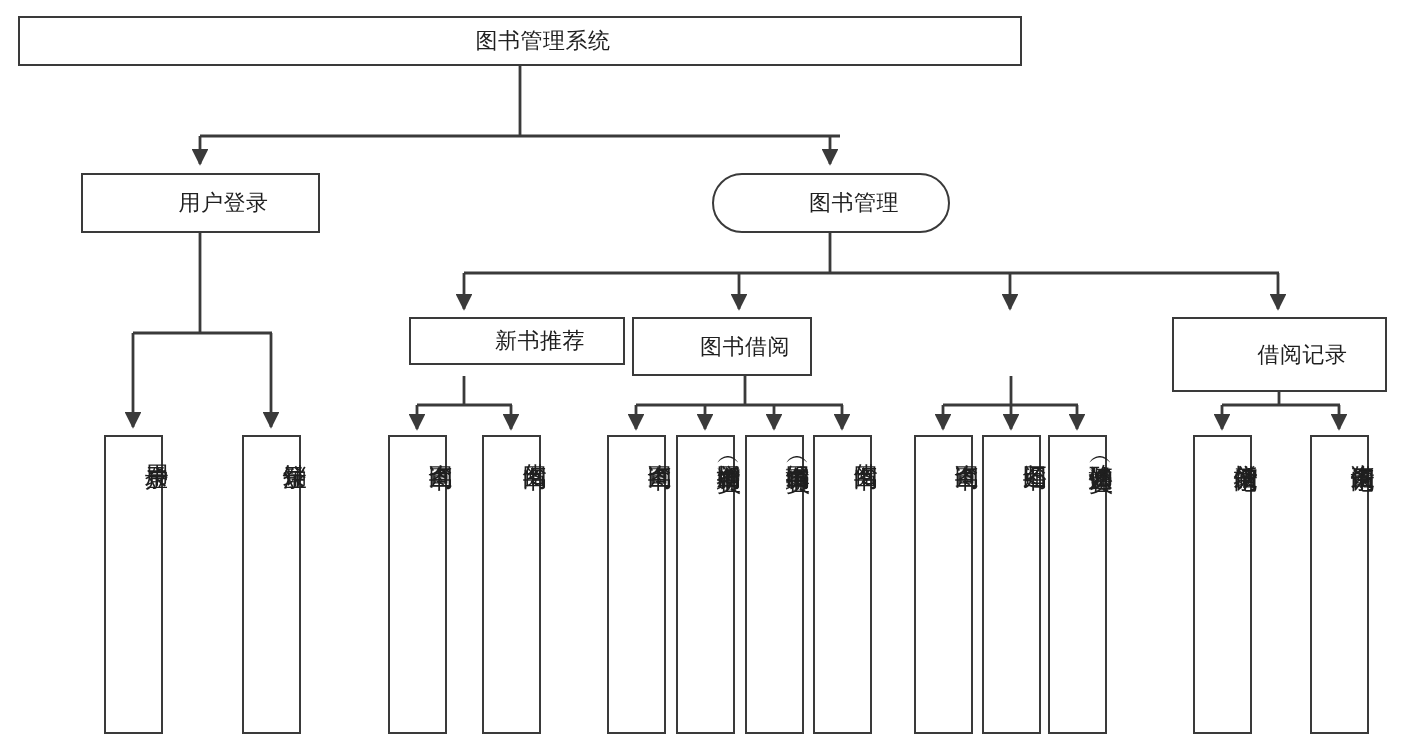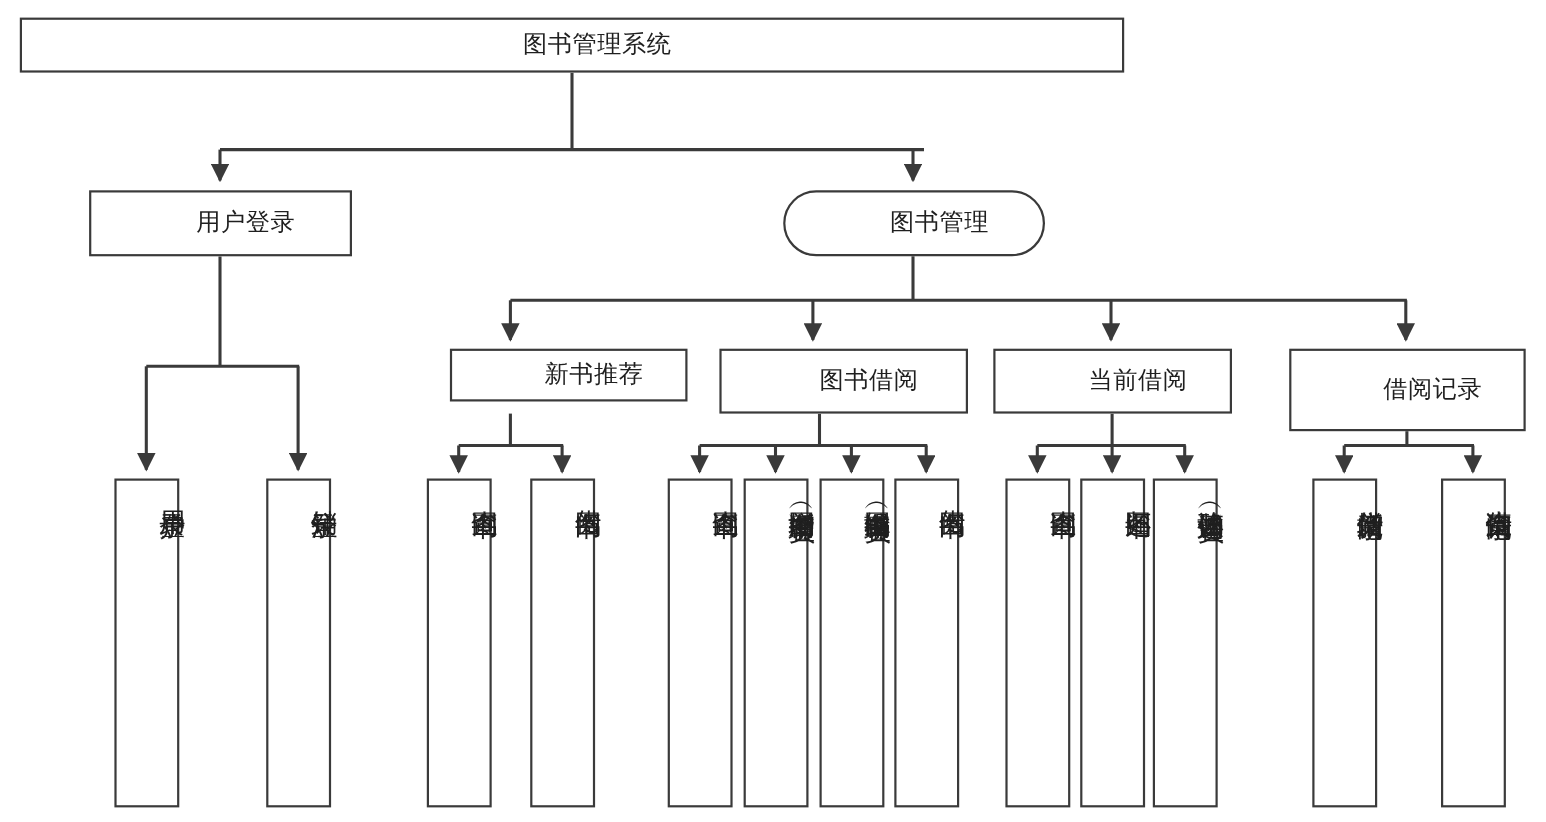--- a/index.html
+++ b/index.html
@@ -133,25 +133,22 @@
   <div class="node horiz" style="left:81px; top:173px; width:239px; height:60px;">
     <span class="label">用户登录</span>
   </div>
   <div class="node horiz" style="left:712px; top:173px; width:238px; height:60px;border-radius:30px;">
     <span class="label">图书管理</span>
   </div>
 
   <div class="node horiz" style="left:362px; top:317px; width:216px; height:48px;margin-left:47px;">
     <span class="label">新书推荐</span>
   </div>
-  <div class="node horiz" style="left:654px; top:317px; width:226px; height:59px;">
+  <div class="node horiz" style="left:632px; top:317px; width:180px; height:59px;">
     <span class="label">图书借阅</span>
-  </div>
-  <div class="node horiz" style="left:903px; top:317px; width:217px; height:59px;">
-    <span class="label">当前借阅</span>
   </div>
   <div class="node horiz" style="left:1172px; top:317px; width:215px; height:75px;">
     <span class="label">借阅记录</span>
   </div>
 
   <div class="node vert" style="left:104px; top:435px; width:59px; height:299px;">
     <span class="label">用户登录</span>
   </div>
   <div class="node vert" style="left:242px; top:435px; width:59px; height:299px;">
     <span class="label">注销登录</span>

